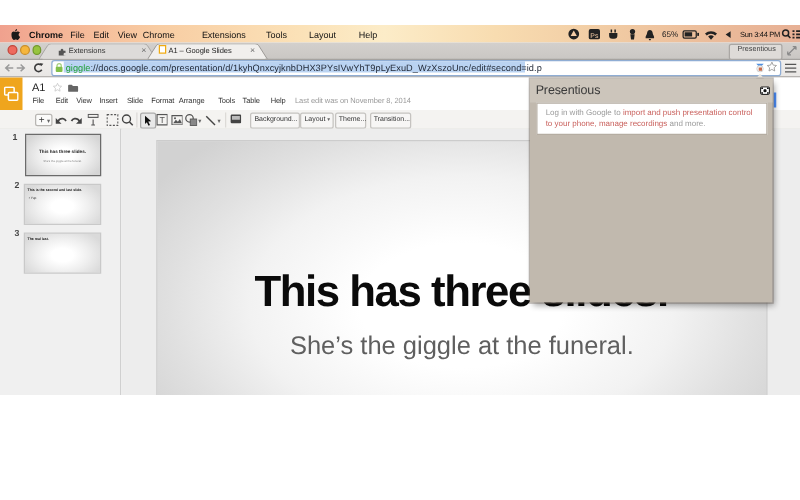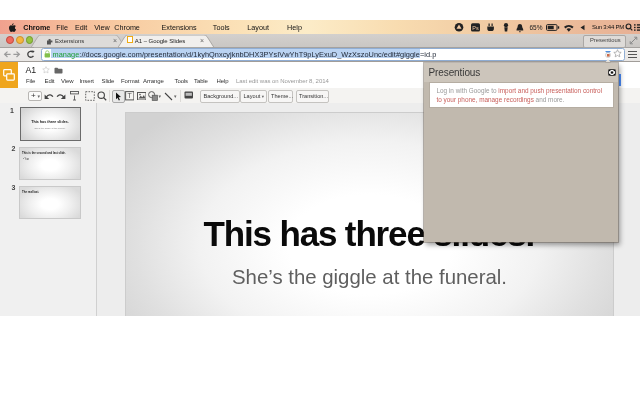--- a/index.html
+++ b/index.html
@@ -109,21 +109,21 @@
       </g>
       <path d="M29 0.4l2.7 0.5-1.8 2z" fill="#3c3c3c"></path>
     </svg>
 
     <div class="abs" style="left:40.5px;top:0.8px;width:582px;height:10.5px;background:#fff;border:1px solid #8fadd4;border-radius:2.5px;"></div>
     <div class="abs" style="left:51px;top:1.8px;width:369px;height:8.8px;background:#bad3f2;"></div>
     <svg class="abs" style="left:44px;top:2.2px;" width="6.5" height="8" viewBox="0 0 6.5 8">
       <path d="M1.6 3.5V2.5a1.7 1.7 0 0 1 3.4 0v1" fill="none" stroke="#a5cf7e" stroke-width="1"></path>
       <rect x="0.6" y="3.3" width="5.4" height="4.2" rx="0.8" fill="#82bf4a"></rect>
     </svg>
-    <span class="tx" style="left:52.5px;top:2.4px;font-size:7.35px;letter-spacing:0.05px;"><span style="color:#1e9e33;">manage</span><span style="color:#222a38;">://docs.google.com/presentation/d/1kyhQnxcyjknbDHX3PYsIVwYhT9pLyExuD_WzXszoUnc/edit#giggle=id.p</span></span>
+    <span class="tx" style="left:52.5px;top:2.4px;font-size:7.35px;letter-spacing:0.05px;"><span style="color:#1e9e33;">giggle</span><span style="color:#222a38;">://docs.google.com/presentation/d/1kyhQnxcyjknbDHX3PYsIVwYhT9pLyExuD_WzXszoUnc/edit#second=id.p</span></span>
 
     <svg class="abs" style="left:604px;top:2.2px;" width="8" height="8" viewBox="0 0 8 8">
       <path d="M1 1h6l-3 3z" fill="#4f8fe0"></path>
         <circle cx="4" cy="5" r="2.6" fill="#f2f2f2" stroke="#bbb" stroke-width="0.5"></circle>
         <rect x="3" y="4" width="2.6" height="2.6" fill="#c96b4a"></rect>
     </svg>
     <svg class="abs" style="left:613px;top:1.8px;" width="9" height="9" viewBox="0 0 9 9">
       <path d="M4.5 0.7l1.1 2.4 2.6 0.3-1.9 1.8 0.5 2.6-2.3-1.3-2.3 1.3 0.5-2.6L0.8 3.4l2.6-0.3z" fill="#fdfdfd" stroke="#999" stroke-width="0.7"></path>
     </svg>
 

